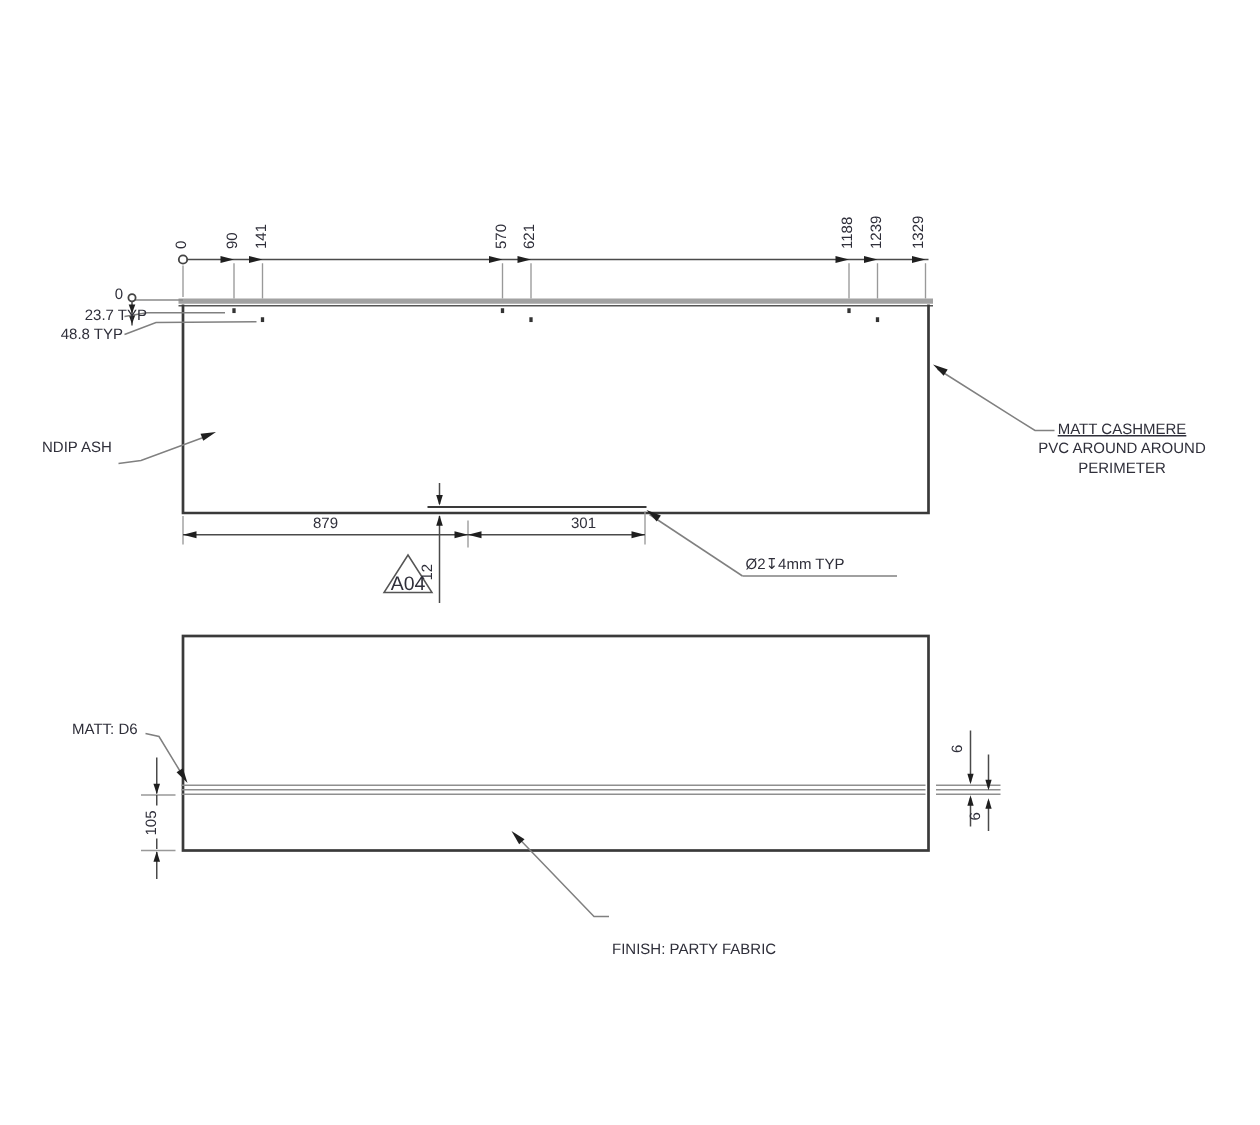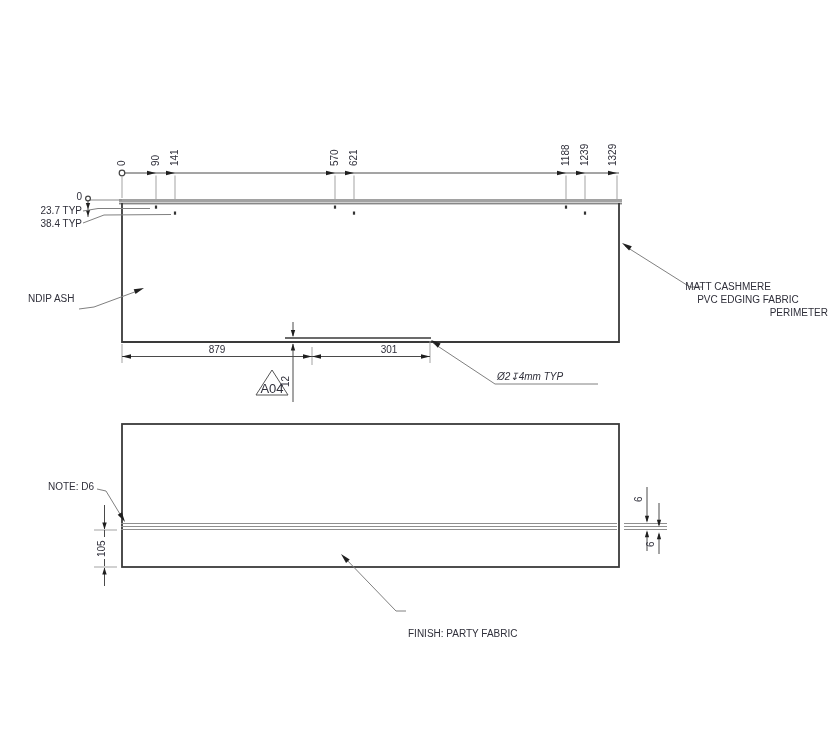--- a/index.html
+++ b/index.html
@@ -161,34 +161,34 @@
   <div class="rlabel" style="left:127px; top:155px;">0</div>
   <div class="rlabel" style="left:161px; top:155px;">90</div>
   <div class="rlabel" style="left:180px; top:155px;">141</div>
   <div class="rlabel" style="left:340px; top:155px;">570</div>
   <div class="rlabel" style="left:359px; top:155px;">621</div>
   <div class="rlabel" style="left:571px; top:155px;">1188</div>
   <div class="rlabel" style="left:590px; top:155px;">1239</div>
   <div class="rlabel" style="left:618px; top:155px;">1329</div>
 
   <div class="lbl ralign" style="left:40px; top:191px; width:42px;">0</div>
-  <div class="lbl ralign" style="left:18px; top:205px; width:64px;">23.7 TYP</div>
-  <div class="lbl ralign" style="left:18px; top:218px; width:64px;">38.4 TYP</div>
+  <div class="lbl ralign" style="left:34px; top:205px; width:64px;">23.7 TYP</div>
+  <div class="lbl ralign" style="left:18px; top:218px; width:64px;">48.8 TYP</div>
 
   <div class="lbl" style="left:28px; top:293px;">NDIP ASH</div>
 
-  <div class="lbl calign" style="left:648px; top:281px; width:160px;">MATT CASHMERE</div>
-  <div class="lbl calign" style="left:668px; top:294px; width:160px;">PVC EDGING FABRIC</div>
-  <div class="lbl calign" style="left:668px; top:307px; width:160px;text-align:right;">PERIMETER</div>
+  <div class="lbl calign" style="left:668px; top:281px; width:160px;text-decoration:underline;">MATT CASHMERE</div>
+  <div class="lbl calign" style="left:668px; top:294px; width:160px;">PVC AROUND AROUND</div>
+  <div class="lbl calign" style="left:668px; top:307px; width:160px;">PERIMETER</div>
 
   <div class="lbl calign" style="left:187px; top:344px; width:60px;">879</div>
   <div class="lbl calign" style="left:359px; top:344px; width:60px;">301</div>
   <div class="rlabel" style="left:291px; top:376px;">12</div>
   <div class="lbl calign small" style="left:256px; top:383px; width:32px;">A04</div>
-  <div class="lbl" style="left:497px; top:371px;font-style:italic;">Ø2↧4mm TYP</div>
+  <div class="lbl" style="left:497px; top:371px;">Ø2↧4mm TYP</div>
 
-  <div class="lbl" style="left:48px; top:481px;">NOTE: D6</div>
+  <div class="lbl" style="left:48px; top:481px;">MATT: D6</div>
   <div class="rlabel" style="left:107px; top:546px;">105</div>
   <div class="rlabel" style="left:644px; top:491px;">6</div>
   <div class="rlabel" style="left:656px; top:536px;">6</div>
   <div class="lbl" style="left:408px; top:628px;">FINISH: PARTY FABRIC</div>
 
 </div>
 
 </body></html>

